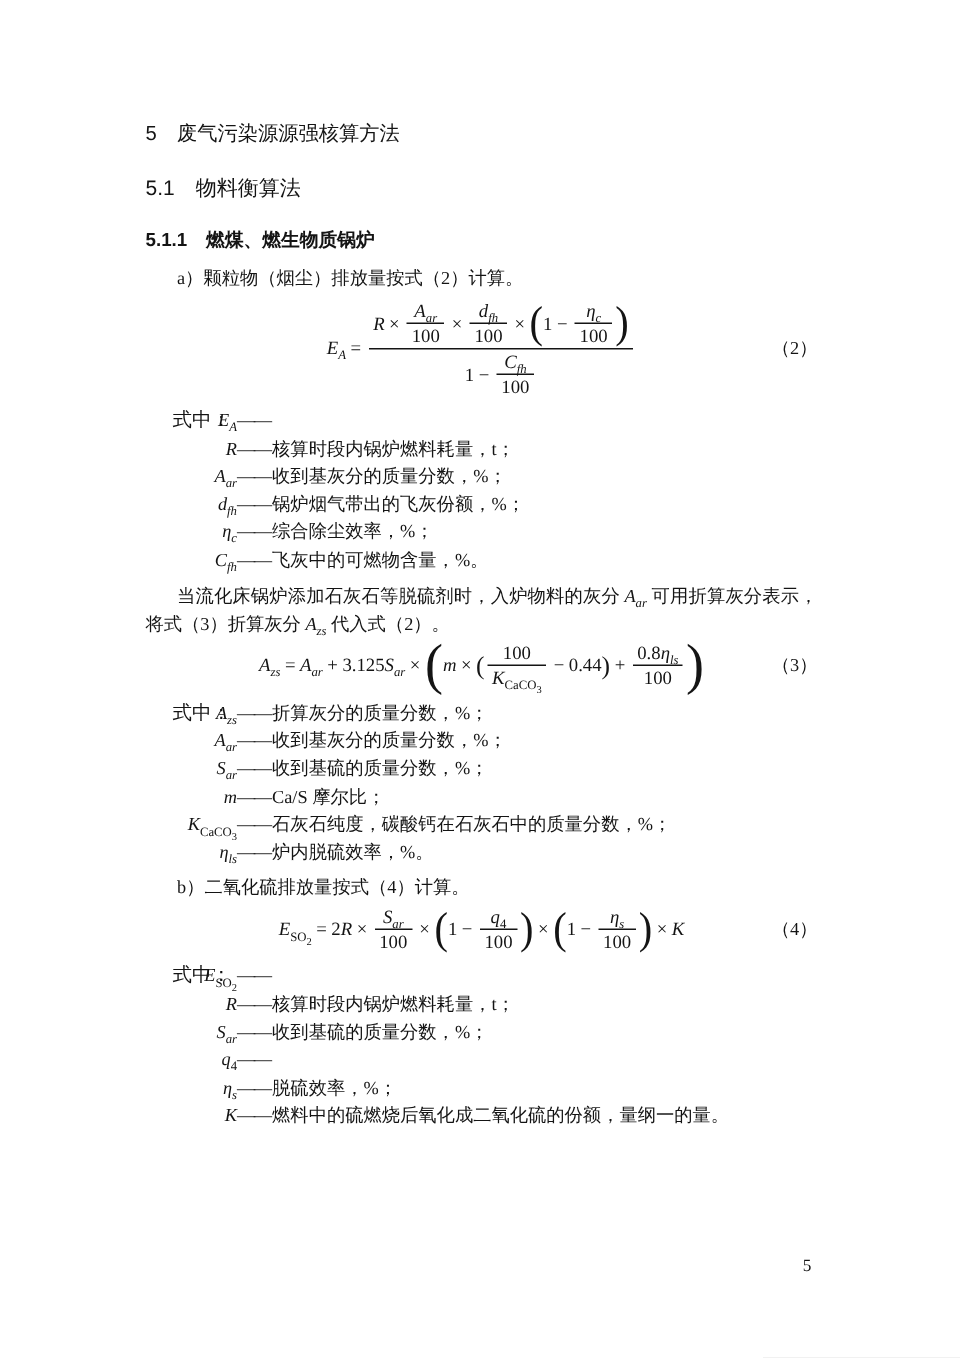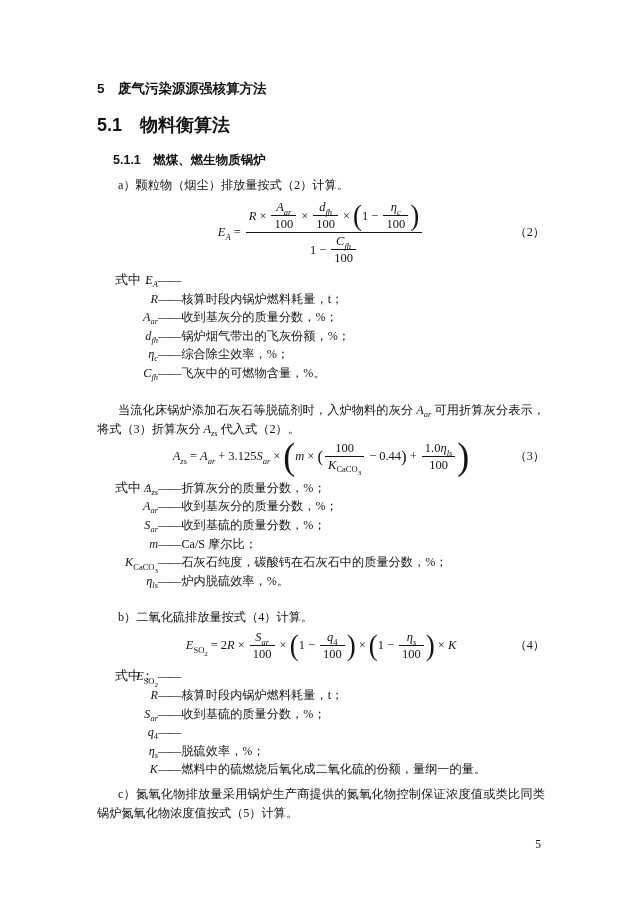--- a/index.html
+++ b/index.html
@@ -1,27 +1,27 @@
 <!DOCTYPE html>
 <html><head>
 <meta charset="utf-8">
 <style>
   html,body{margin:0;padding:0;background:#e8e8e8;}
   .page{position:relative;width:640px;height:905px;background:#ffffff;overflow:hidden;
         font-family:"Liberation Serif","DejaVu Serif",serif;color:#141414;}
   .content{position:absolute;left:97px;top:80px;width:448px;}
 
-  .h1{font-family:"Liberation Sans","DejaVu Sans",sans-serif;font-weight:700;font-size:13.5px;line-height:17px;margin:0;}
-  .h2{font-family:"Liberation Sans","DejaVu Sans",sans-serif;font-weight:700;font-size:18px;line-height:16px;margin:20px 0 0 0;}
-  .h3{font-family:"Liberation Sans","DejaVu Sans",sans-serif;font-weight:700;font-size:12.5px;line-height:16px;margin:19px 0 0 16px;}
+  .h1{font-family:"Liberation Sans","DejaVu Sans",sans-serif;font-weight:400;font-size:13.5px;line-height:17px;margin:0;}
+  .h2{font-family:"Liberation Sans","DejaVu Sans",sans-serif;font-weight:400;font-size:14px;line-height:16px;margin:20px 0 0 0;}
+  .h3{font-family:"Liberation Sans","DejaVu Sans",sans-serif;font-weight:700;font-size:12.5px;line-height:16px;margin:19px 0 0 0;}
 
   .para{font-size:12.2px;line-height:19px;text-align:justify;margin:0;}
   .indent{text-indent:21px;}
   .mt8{margin-top:8px;}
-  .mt5{margin-top:18px;}
+  .mt5{margin-top:5px;}
   .mt6{margin-top:6px;}
 
   
   .imath{font-style:italic;margin:0 3px;white-space:nowrap;}
 
   
   .defs{position:relative;margin-top:6px;}
   .defprefix{position:absolute;left:18px;top:0;font-size:13px;line-height:18.6px;}
   .defrow{display:flex;align-items:baseline;font-size:12.2px;line-height:18.6px;}
   .defsym{flex:0 0 61px;text-align:right;white-space:nowrap;}
@@ -170,21 +170,21 @@
             <span class="fd">
                 <span class="tok"><i class="v">K</i><sub class="us"><span>CaCO</span><sub>3</sub></sub></span>
               </span>
           </span>
           <span class="op">−</span>
           <span>0.44</span>
           <span class="mp">)</span>
           <span class="op">+</span>
           <span class="fr">
             <span class="fn">
-                <span class="tok"><span>1.0</span><i class="v">η</i><sub>ls</sub></span>
+                <span class="tok"><span>0.8</span><i class="v">η</i><sub>ls</sub></span>
               </span>
             <span class="fd">100</span>
           </span>
           <span class="bp2">)</span>
         </div>
       </div>
       <span class="eqnum">（3）</span>
     </div>
 
     <div class="defs">
@@ -291,18 +291,17 @@
         <span class="defdash">——</span>
         <span class="defdesc">脱硫效率，%；</span>
       </div>
       <div class="defrow">
         <span class="defsym"><span class="tok"><i class="v">K</i><sub></sub></span></span>
         <span class="defdash">——</span>
         <span class="defdesc">燃料中的硫燃烧后氧化成二氧化硫的份额，量纲一的量。</span>
       </div>
     </div>
 
-    <p class="para indent mt6">c）氮氧化物排放量采用锅炉生产商提供的氮氧化物控制保证浓度值或类比同类锅炉氮氧化物浓度值按式（5）计算。</p>
 
   </div>
 
   <div class="pagenum">5</div>
 </div>
 
 </body></html>

